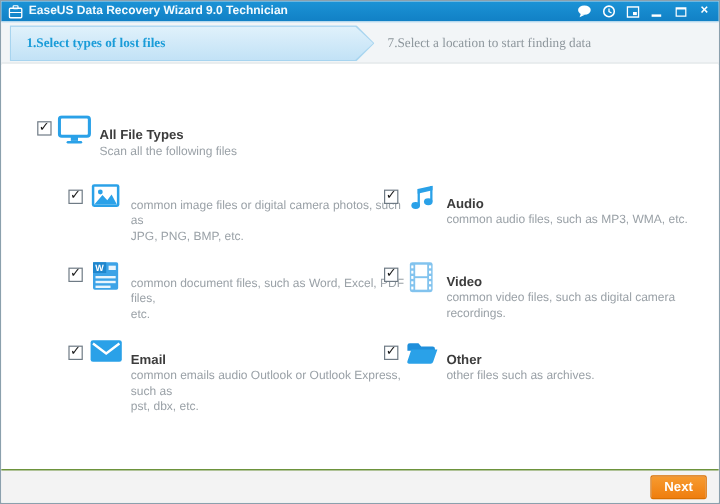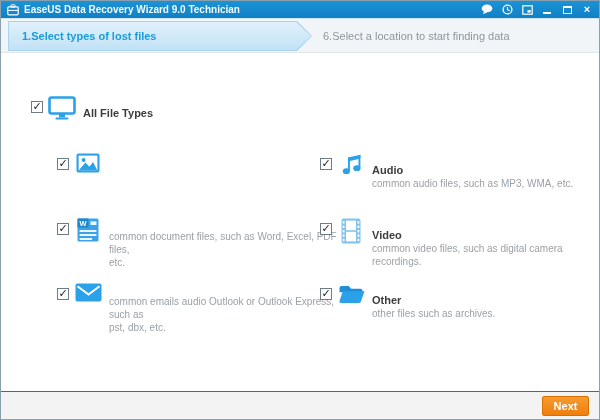--- a/index.html
+++ b/index.html
@@ -13,21 +13,21 @@
   .tb-logo { display:flex; align-items:center; }
   .tb-title { color:#f2fafe; font-size:10px; font-weight:bold; margin-left:5px; flex:1; white-space:nowrap; overflow:hidden; }
   .tb-btns { display:flex; align-items:center; gap:8px; }
   .tb-btn { color:#fff; font-size:11px; line-height:1; cursor:default; display:flex; align-items:center; justify-content:center; width:12px; height:12px; }
   .min-glyph { width:8px; height:8px; border-bottom:2px solid #fff; }
   .max-glyph { width:9px; height:8px; border:1px solid #fff; border-top-width:2px; }
   .close-glyph { font-weight:bold; font-size:11px; }
 
   
   .stepbar { position:absolute; top:17px; left:0; right:0; height:35px;
-    background:#f2f5f7; border-bottom:1px solid #e2e6e8; border-top:1px solid #d3e8f6; }
+    background:#f2f5f7; border-bottom:1px solid #e2e6e8; border-top:1px solid #d3e8f6;font-family:Liberation Serif, serif; }
   .step1 { position:absolute; left:7px; top:2px; height:30px; width:304px;
     clip-path:polygon(0 0, calc(100% - 15px) 0, 100% 50%, calc(100% - 15px) 100%, 0 100%);
     background:#a7d4ef; }
   .step1-inner { position:absolute; inset:1px;
     clip-path:polygon(0 0, calc(100% - 15px) 0, 100% 50%, calc(100% - 15px) 100%, 0 100%);
     background:linear-gradient(#e0f1fb,#c2e2f6); display:flex; align-items:center;
     padding-left:13px; color:#1a9cd8; font-weight:bold; font-size:11px; }
   .step2-label { position:absolute; left:322px; top:0; height:100%; display:flex; align-items:center;
     color:#8d969c; font-size:11px; }
 
@@ -100,54 +100,57 @@
       <span class="tb-btn close-glyph">×</span>
     </span>
   </div>
 
   <div class="stepbar">
     <div class="step1">
       <div class="step1-inner">
         <span>1.Select types of lost files</span>
       </div>
     </div>
-    <div class="step2-label">6.Select a location to start finding data</div>
+    <div class="step2-label">7.Select a location to start finding data</div>
   </div>
 
   <div class="content">
 
     <div class="item pos-all">
       <span class="cb checked">
         <span class="mark">✓</span>
       </span>
       <span class="icon-box">
         <svg width="28" height="24" viewBox="0 0 28 24">
           <rect x="1.5" y="1.5" width="25" height="16" rx="2" fill="#fff" stroke="#2aa1e8" stroke-width="2.6"></rect>
           <rect x="11" y="18" width="6" height="3.4" fill="#2aa1e8"></rect>
           <rect x="7.5" y="21.4" width="13" height="2.2" rx="1.1" fill="#2aa1e8"></rect>
         </svg>
       </span>
       <div class="txt">
         <div class="title">All File Types</div>
+        <div class="desc">Scan all the following files</div>
       </div>
     </div>
 
     <div class="item pos-graphics">
       <span class="cb checked">
         <span class="mark">✓</span>
       </span>
       <span class="icon-box">
         <svg width="24" height="20" viewBox="0 0 24 20">
           <rect x="0.5" y="0.5" width="23" height="19" rx="2" fill="#2aa1e8"></rect>
           <rect x="2.6" y="2.6" width="18.8" height="14.8" fill="#fff"></rect>
           <circle cx="7.6" cy="7" r="2" fill="#2aa1e8"></circle>
           <path d="M2.6 17.4 L9.4 9.6 L13.4 13.8 L17 9 L21.4 17.4 Z" fill="#2aa1e8"></path>
         </svg>
       </span>
       <div class="txt w232">
+        <div class="desc">common image files or digital camera photos, such as
+JPG, PNG, BMP, etc.</div>
       </div>
     </div>
 
     <div class="item pos-audio">
       <span class="cb checked">
         <span class="mark">✓</span>
       </span>
       <span class="icon-box">
         <svg width="21" height="23" viewBox="0 0 21 23">
           <polygon points="7,4.6 19.4,1.8 19.4,5.6 7,8.4" fill="#2aa1e8"></polygon>
@@ -217,20 +220,21 @@
       <span class="cb checked">
         <span class="mark">✓</span>
       </span>
       <span class="icon-box">
         <svg width="27" height="19" viewBox="0 0 27 19">
           <rect x="0.5" y="0.5" width="26" height="18" rx="2" fill="#2aa1e8"></rect>
           <path d="M2.5 3.2 L13.5 11.6 L24.5 3.2" fill="none" stroke="#fff" stroke-width="2"></path>
         </svg>
       </span>
       <div class="txt w232">
+        <div class="title">Email</div>
         <div class="desc">common emails audio Outlook or Outlook Express, such as
 pst, dbx, etc.</div>
       </div>
     </div>
 
     <div class="item pos-other">
       <span class="cb checked">
         <span class="mark">✓</span>
       </span>
       <span class="icon-box">

